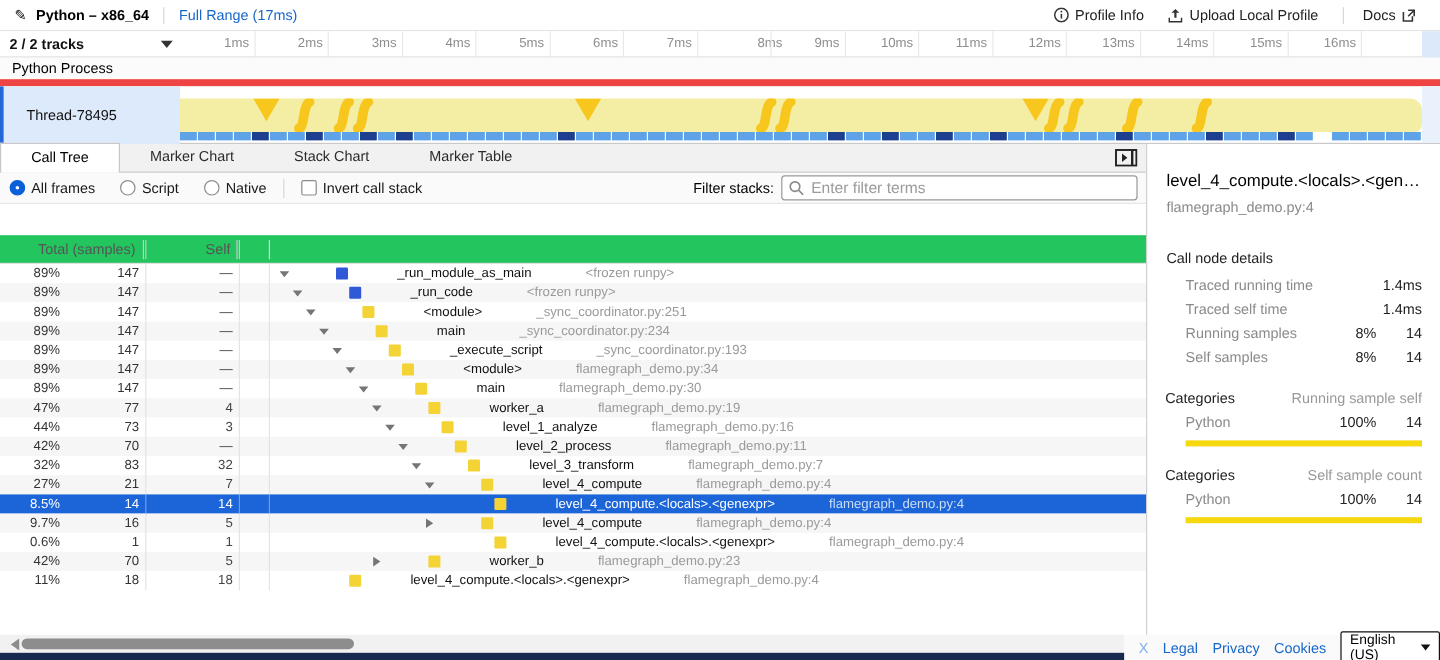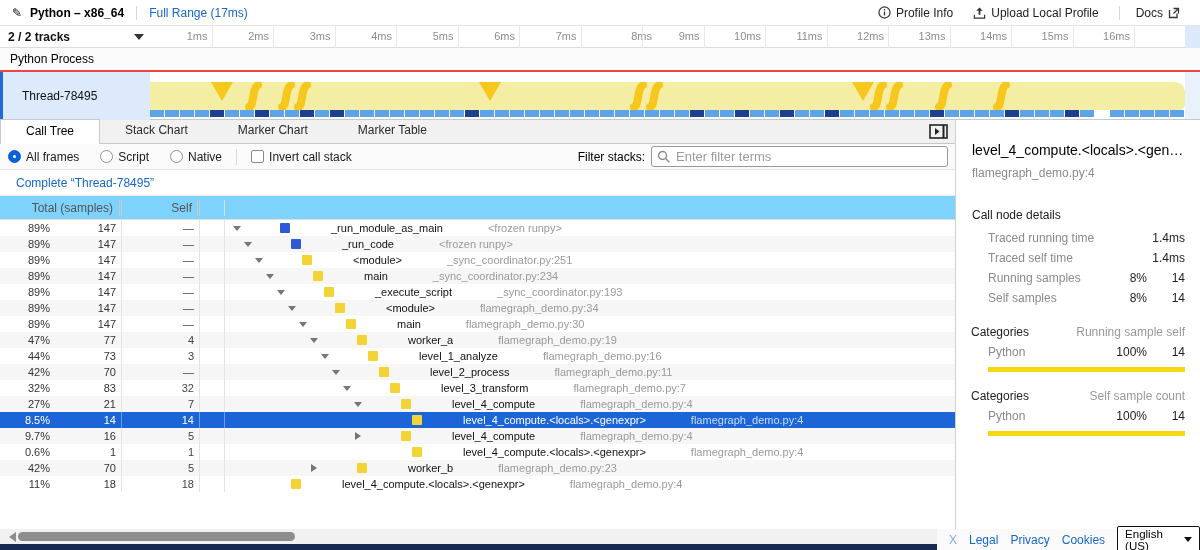--- a/index.html
+++ b/index.html
@@ -20,21 +20,21 @@
   
   .ruler { position:absolute; left:0; top:26px; width:1200px; height:22px; background:#fff; border-bottom:1px solid #dcdcdc; }
   .tracksbtn { position:absolute; left:0; top:0; width:150px; height:22px; display:flex; align-items:center; cursor:pointer; }
   .tracksbtn .lbl { margin-left:8px; font-weight:bold; color:#111; }
   .tracksbtn .caret { position:absolute; left:134px; top:8px; width:0; height:0; border:5px solid transparent; border-top:6px solid #333; }
   .tick-label { position:absolute; top:4px; width:54px; text-align:right; color:#8d8d8d; font-size:11px; }
   .tick-line { position:absolute; top:0; width:1px; height:22px; background:#e8e8e8; }
   .ruler-endcap { position:absolute; left:1185px; top:0; width:15px; height:22px; background:#dbe9fb; }
 
   
-  .process-row { position:absolute; left:0; top:48px; width:1200px; height:24px; background:#fbfbfb; border-bottom:2px solid #ef4444; display:flex; align-items:center; }
+  .process-row { position:absolute; left:0; top:48px; width:1200px; height:24px; background:#fbfbfb; border-bottom:6px solid #ef4444; display:flex; align-items:center; }
   .process-row span { margin-left:10px; color:#000; }
   .thread-row { position:absolute; left:0; top:72px; width:1200px; height:48px; background:#fff; border-bottom:1px solid #c9c9c9; }
   .thread-head { position:absolute; left:0; top:0; width:150px; height:48px; background:#ddeafb; border-left:3px solid #2268d8; display:flex; align-items:center; cursor:pointer; }
   .thread-head span { margin-left:19px; color:#111; }
   .track-canvas { position:absolute; left:150px; top:0; width:1040px; height:48px; cursor:crosshair; }
   .track-yellow { position:absolute; left:0; top:10px; width:1035px; height:28px; background:#f4eda4; border-radius:0 10px 6px 0; }
   .track-spikes { position:absolute; left:0; top:10px; }
   .track-strip { position:absolute; left:0; top:38px; width:1035px; height:7px; }
   .seg { position:absolute; top:0; height:7px; background:#5ea2e8; }
   .seg.dark { background:#1c3f8f; }
@@ -61,21 +61,21 @@
   .filter-box { position:relative; width:297px; height:21px; margin-right:7px; }
   .filter-box input { width:100%; height:100%; border:1px solid #999; border-radius:3px; padding:0 6px 0 24px; font-family:"Liberation Sans",sans-serif; font-size:13px; color:#222; outline:none; background:#fff; }
   .filter-box input::placeholder { color:#9b9b9b; }
   .filter-box svg { position:absolute; left:6px; top:4px; }
 
   
   .crumbrow { position:absolute; left:0; top:170px; width:955px; height:26px; background:#fff; border-bottom:1px solid #ededed; display:flex; align-items:center; }
   .crumbrow a { margin-left:16px; font-size:12px; }
 
   
-  .thead { position:absolute; left:0; top:196px; width:955px; height:24px; background:#7dd3fc; border-bottom:1px solid #e0e0e0; display:flex; align-items:center; color:#555; }
+  .thead { position:absolute; left:0; top:196px; width:955px; height:24px; background:#22c55e; border-bottom:1px solid #e0e0e0; display:flex; align-items:center; color:#555; }
   .thead .h-total { width:122px; text-align:right; padding-right:6px; border-right:3px double #c8c8c8; height:16px; line-height:16px; }
   .thead .h-self { width:78px; text-align:right; padding-right:5px; border-right:3px double #c8c8c8; height:16px; line-height:16px; }
   .thead .h-sp { width:25px; border-right:1px solid #dcdcdc; height:16px; }
 
   .rows { position:absolute; left:0; top:220px; width:955px; }
   .row { display:flex; height:16px; line-height:16px; font-size:11px; background:#fff; cursor:default; }
   .row:nth-child(even) { background:#f6f6f7; }
   .c-pct { width:50px; text-align:right; color:#333; flex:none; }
   .c-smp { width:72px; text-align:right; padding-right:5px; color:#333; border-right:1px solid #e4e4e4; flex:none; }
   .c-self { width:78px; text-align:right; padding-right:5px; color:#444; border-right:1px solid #e4e4e4; flex:none; }
@@ -289,22 +289,22 @@
           <div class="seg" style="left: 990px; width: 14px;"></div>
           <div class="seg" style="left: 1005px; width: 14px;"></div>
           <div class="seg" style="left: 1020px; width: 14px;"></div>
         </div>
     </div>
     <div class="track-endcap"></div>
   </div>
 
   <div class="tabstrip" id="tabs">
       <div class="tab sel">Call Tree</div>
+      <div class="tab">Marker Chart</div>
       <div class="tab">Stack Chart</div>
-      <div class="tab">Marker Chart</div>
       <div class="tab">Marker Table</div>
     </div>
   <svg class="sidebar-toggle" viewBox="0 0 19 15">
     <rect x="1" y="1" width="17" height="13" fill="none" stroke="#222" stroke-width="1.6"></rect>
     <rect x="13.5" y="1" width="2" height="13" fill="#222"></rect>
     <path d="M6 4 L10.5 7.5 L6 11 Z" fill="#222"></path>
   </svg>
 
   <div class="settings">
     <div class="radio-group" id="radios">
@@ -330,23 +330,20 @@
     <span class="filter-label">Filter stacks:</span>
     <span class="filter-box">
       <svg width="14" height="14" viewBox="0 0 14 14">
           <circle cx="5.5" cy="5.5" r="4" fill="none" stroke="#8a8a8a" stroke-width="1.4"></circle>
           <line x1="8.6" y1="8.6" x2="12.3" y2="12.3" stroke="#8a8a8a" stroke-width="1.4"></line>
         </svg>
       <input type="text" placeholder="Enter filter terms" style="">
     </span>
   </div>
 
-  <div class="crumbrow">
-    <a class="link">Complete “Thread-78495”</a>
-  </div>
 
   <div class="thead">
     <span class="h-total">Total (samples)</span>
     <span class="h-self">Self</span>
     <span class="h-sp"></span>
   </div>
 
   <div class="rows" id="rows">
       <div class="row">
         <span class="c-pct">89%</span>

